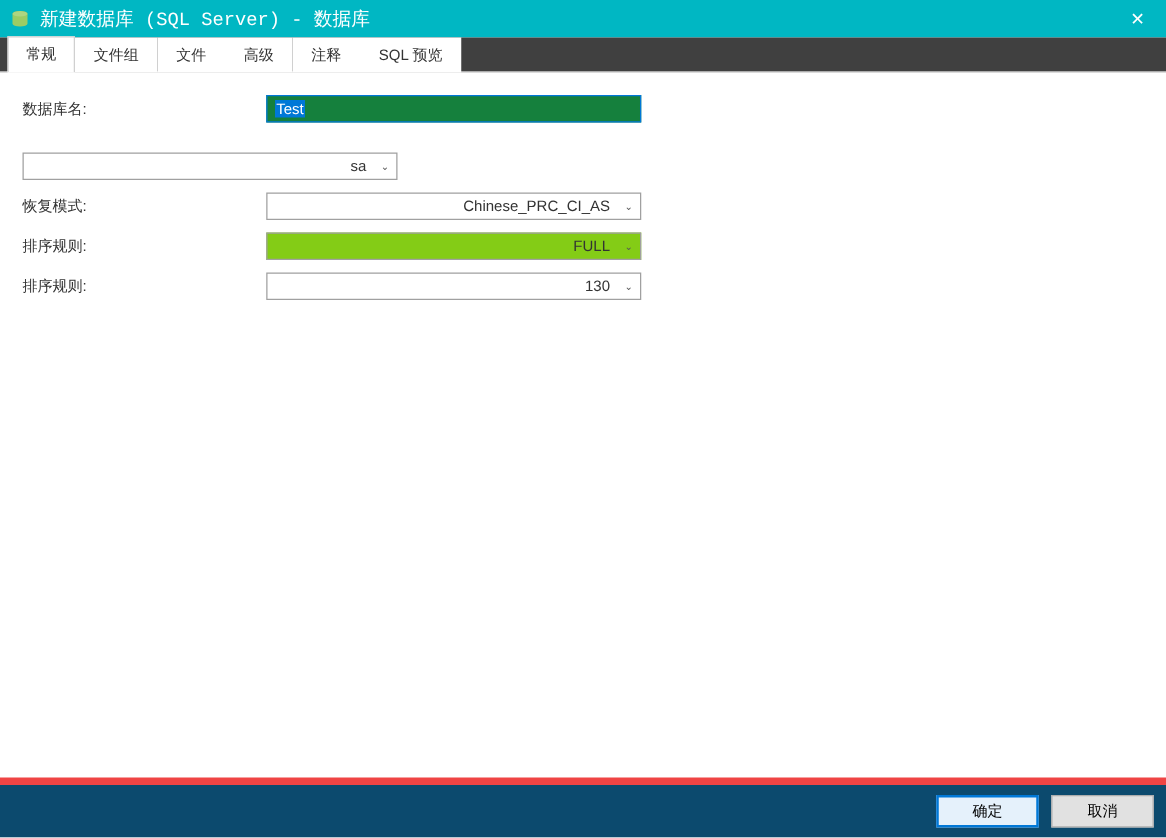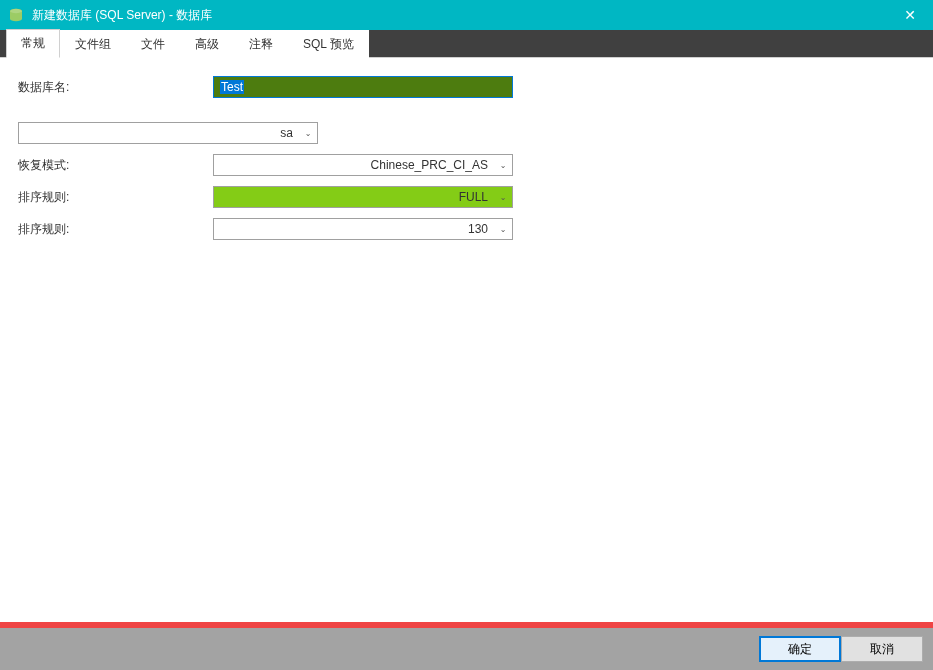--- a/index.html
+++ b/index.html
@@ -33,21 +33,22 @@
     .titlebar .app-icon {
       width: 16px;
       height: 16px;
       margin-right: 8px;
       display: flex;
       align-items: center;
       justify-content: center;
     }
     .titlebar .title {
       flex: 1;
-      font-size: 12px;
+      font-size: 15px;
+      font-family: Liberation Mono, monospace;
     }
     .titlebar .close-btn {
       width: 46px;
       height: 30px;
       display: flex;
       align-items: center;
       justify-content: center;
       cursor: pointer;
       font-size: 14px;
       font-family: Arial, sans-serif;
@@ -99,21 +100,21 @@
       background: #0078d7;
       color: #fff;
       padding: 0 1px;
     }
     .fake-input {
       width: 300px;
       height: 22px;
       padding: 2px 6px;
       font-size: 12px;
       border: 1px solid #0078d7;
-      background: #4d7c0f;
+      background: #15803d;
       display: flex;
       align-items: center;
     }
     .combo {
       width: 300px;
       height: 22px;
       border: 1px solid #a0a0a0;
       display: flex;
       align-items: center;
       background: #fff;
@@ -132,25 +133,26 @@
     .combo-arrow {
       width: 18px;
       display: flex;
       align-items: center;
       justify-content: center;
       color: #555;
       font-size: 8px;
     }
     .footer {
       height: 42px;
-      background: #a3a3a3;
+      background: #0c4a6e;
       display: flex;
       align-items: center;
       justify-content: flex-end;
       padding: 0 10px;
+      gap: 10px;
     }
     .btn {
       min-width: 82px;
       height: 26px;
       border: 1px solid #adadad;
       background: #e1e1e1;
       font-size: 12px;
       cursor: pointer;
       font-family: inherit;
     }

